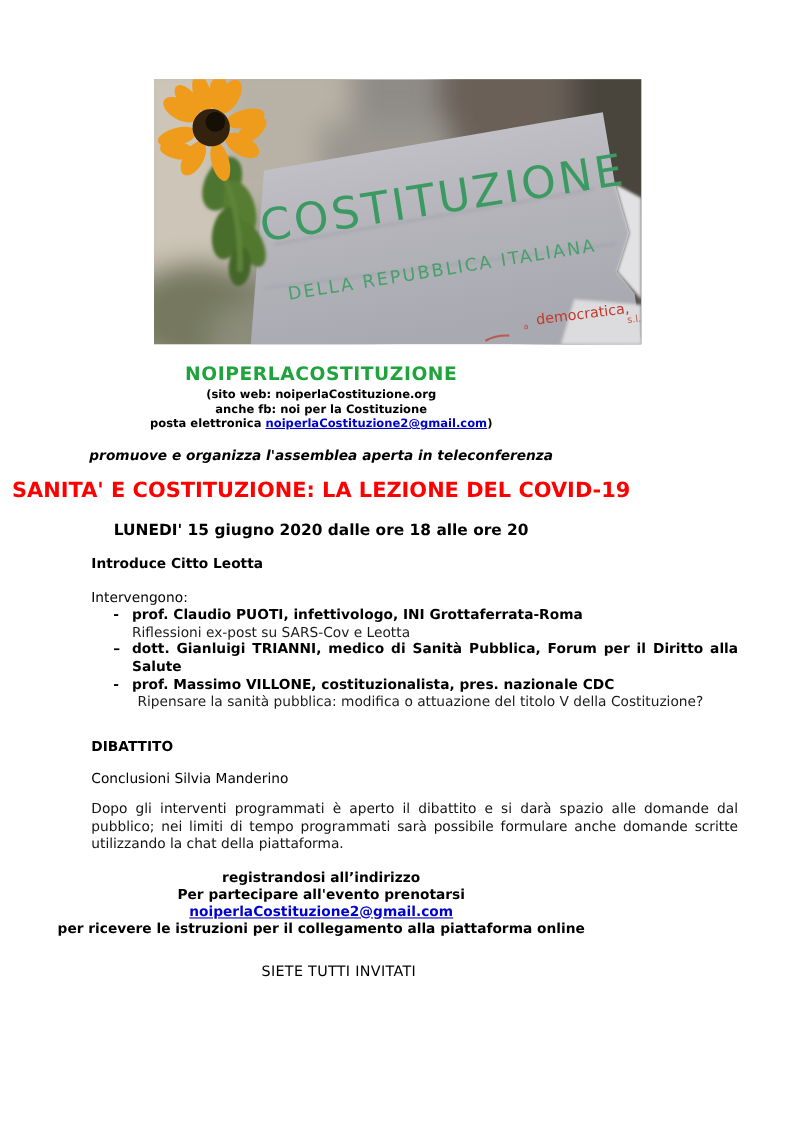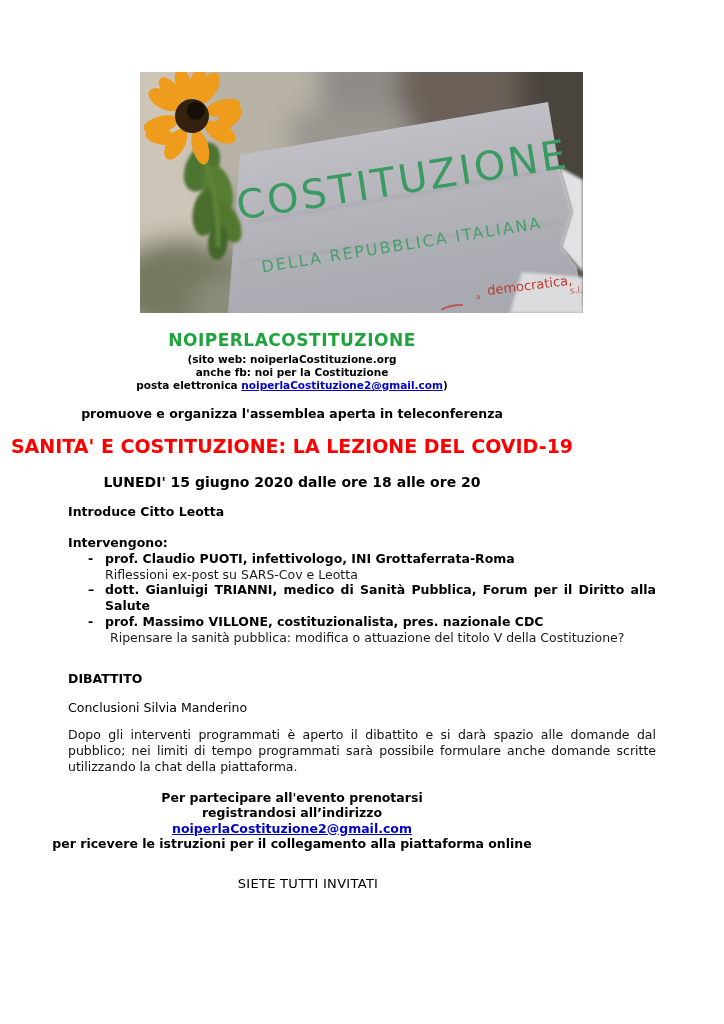--- a/index.html
+++ b/index.html
@@ -3,41 +3,41 @@
 <meta charset="utf-8">
 <style>
   html,body{margin:0;padding:0;}
   body{
     width:724px;height:1024px;background:#ffffff;position:relative;
     font-family:"DejaVu Sans","Liberation Sans",sans-serif;color:#000;
     overflow:hidden;
   }
   .abs{position:absolute;}
   .centered{left:0;width:584px;text-align:center;}
-  .margined{left:68px;width:588px;}
+  .margined{left:83px;width:588px;}
 
   
   #photo{left:140px;top:72px;width:443px;height:241px;}
 
   
   #org-name{top:330px;font-size:17px;font-weight:bold;color:#1fa33c;letter-spacing:.5px;}
   .org-small{font-size:10.5px;font-weight:bold;line-height:13.2px;}
   #org-line1{top:353px;}
   #org-line2{top:366px;}
   #org-line3{top:379px;}
 
   a.maillink{color:#0000cc;text-decoration:underline;font-weight:bold;}
 
-  #promote-line{top:406px;font-size:12.5px;font-weight:bold;}
+  #promote-line{top:406px;font-size:12.5px;font-weight:bold;font-style:italic;}
   #event-title{top:435px;font-size:19px;font-weight:bold;color:#ff0000;}
   #event-datetime{top:474px;font-size:14px;font-weight:bold;}
   #introduce-line{top:504px;font-size:12.5px;font-weight:bold;}
 
   #speakers{top:535px;font-size:12.5px;line-height:15.8px;}
-  #speakers .heading{font-weight:bold;}
+  #speakers .heading{font-weight:normal;}
   .speaker-name{font-weight:bold;position:relative;padding-left:37px;}
   .speaker-name .bullet{position:absolute;left:20px;top:0;}
   .speaker-name.justified{text-align:justify;}
   .speaker-topic{padding-left:37px;color:#1a1a1a;}
   .speaker-topic.extra-indent{padding-left:42px;}
 
   #debate-heading{top:671px;font-size:12.5px;font-weight:bold;}
   #conclusions-line{top:700px;font-size:12.5px;font-weight:normal;}
   #debate-paragraph{top:727px;font-size:12.5px;line-height:16px;text-align:justify;color:#111;}
 
@@ -145,19 +145,19 @@
   <div class="speaker-name justified"><span class="bullet">–</span><span>dott. Gianluigi TRIANNI, medico di Sanità Pubblica, Forum per il Diritto alla Salute</span></div>
   <div class="speaker-name"><span class="bullet">-</span><span>prof. Massimo VILLONE, costituzionalista, pres. nazionale CDC</span></div>
   <div class="speaker-topic extra-indent">Ripensare la sanità pubblica: modifica o attuazione del titolo V della Costituzione?</div>
 </div>
 
 <div id="debate-heading" class="abs margined">DIBATTITO</div>
 <div id="conclusions-line" class="abs margined">Conclusioni Silvia Manderino</div>
 <div id="debate-paragraph" class="abs margined">Dopo gli interventi programmati è aperto il dibattito e si darà spazio alle domande dal pubblico; nei limiti di tempo programmati sarà possibile formulare anche domande scritte utilizzando la chat della piattaforma.</div>
 
 <div id="registration" class="abs centered">
+  <div>registrandosi all’indirizzo</div>
   <div>Per partecipare all'evento prenotarsi</div>
-  <div>registrandosi all’indirizzo</div>
   <div><a href="#" class="maillink">noiperlaCostituzione2@gmail.com</a></div>
   <div>per ricevere le istruzioni per il collegamento alla piattaforma online</div>
 </div>
 
 <div id="closing-line" class="abs centered">SIETE TUTTI INVITATI</div>
 
 </body></html>

